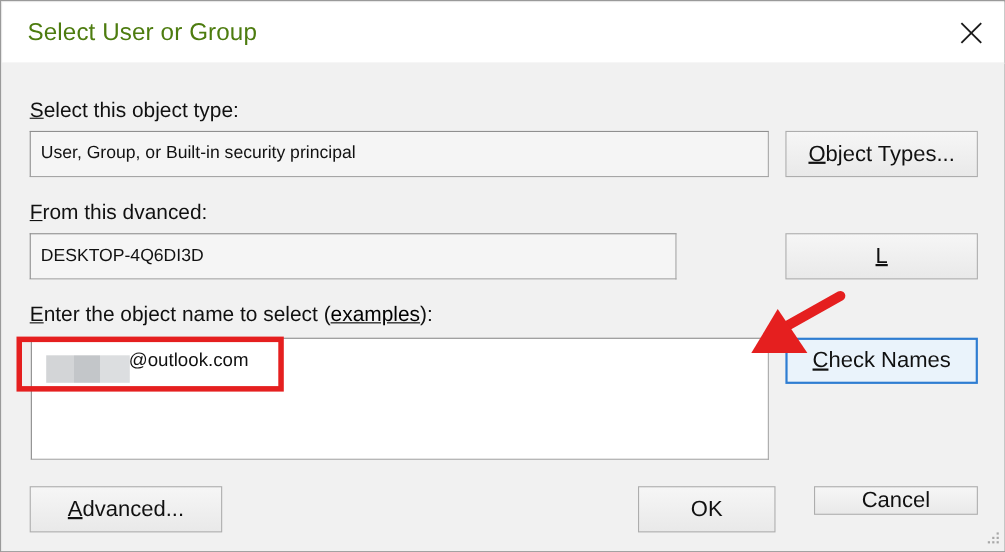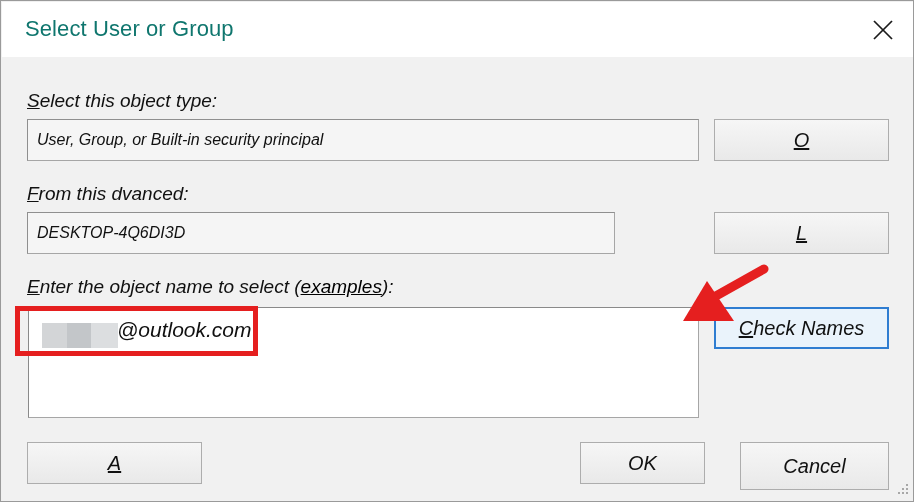--- a/index.html
+++ b/index.html
@@ -28,21 +28,21 @@
     width: 912px;
     height: 55px;
     background: #ffffff;
     border-bottom: 1px solid #e8e8e8;
   }
   #title-text {
     position: absolute;
     left: 23px;
     top: 14px;
     font-size: 22px;
-    color: #0f766e;
+    color: #4d7c0f;
     letter-spacing: 0.1px;
     white-space: nowrap;
   }
   #close-button {
     position: absolute;
     right: 0px;
     top: 0px;
     width: 62px;
     height: 55px;
     display: flex;
@@ -53,21 +53,20 @@
   #close-button svg { display: block; }
 
   
   #body-area {
     position: absolute;
     left: 1px;
     top: 56px;
     width: 912px;
     height: 444px;
     background: #f1f1f1;
-    font-style: italic;
   }
 
   .field-label {
     position: absolute;
     font-size: 19px;
     color: #111111;
     white-space: nowrap;
   }
   .accel { text-decoration: underline; }
 
@@ -123,21 +122,21 @@
     left: 13px;
     top: 15px;
     width: 76px;
     height: 25px;
     background: linear-gradient(to right, #d3d5d7 0%, #d3d5d7 33%, #c3c6c9 33%, #c3c6c9 64%, #dcdee0 64%, #dcdee0 100%);
   }
   #name-value {
     position: absolute;
     left: 88px;
     top: 10px;
-    font-size: 21px;
+    font-size: 17px;
     color: #101010;
     white-space: nowrap;
   }
 
   
   #red-highlight {
     position: absolute;
     left: 14px;
     top: 305px;
     width: 243px;
@@ -196,20 +195,21 @@
   </div>
 
   <div id="body-area">
 
     <div class="field-label" style="left:25px; top:33px;"><span class="accel">S</span><span>elect this object type:</span></div>
 
     <div class="readonly-box" style="left:25px; top:62px; width:672px; height:42px;">User, Group, or Built-in security principal</div>
 
     <div class="dlg-button" style="left:712px; top:62px; width:175px; height:42px;">
         <span class="accel">O</span>
+        <span>bject Types...</span>
       </div>
 
     <div class="field-label" style="left:25px; top:126px;"><span class="accel">F</span><span>rom this dvanced:</span></div>
 
     <div class="readonly-box" style="left:25px; top:155px; width:588px; height:42px;">DESKTOP-4Q6DI3D</div>
 
     <div class="dlg-button" style="left:712px; top:155px; width:175px; height:42px;">
         <span class="accel">L</span>
       </div>
 
@@ -220,25 +220,26 @@
       <div id="name-value">@outlook.com</div>
     </div>
 
     <div class="dlg-button focused" style="left:712px; top:250px; width:175px; height:42px;">
         <span class="accel">C</span>
         <span>heck Names</span>
       </div>
 
     <div class="dlg-button" style="left:25px; top:385px; width:175px; height:42px;">
         <span class="accel">A</span>
+        <span>dvanced...</span>
       </div>
 
     <div class="dlg-button" style="left:578px; top:385px; width:125px; height:42px;">OK</div>
 
-    <div class="dlg-button" style="left:738px; top:385px; width:149px; height:48px;">Cancel</div>
+    <div class="dlg-button" style="left:738px; top:385px; width:149px; height:26px;">Cancel</div>
 
     <div id="resize-grip">
       <div class="grip-dot" style="left:12px; top:2px;"></div>
       <div class="grip-dot" style="left:8px;  top:6px;"></div>
       <div class="grip-dot" style="left:12px; top:6px;"></div>
       <div class="grip-dot" style="left:4px;  top:10px;"></div>
       <div class="grip-dot" style="left:8px;  top:10px;"></div>
       <div class="grip-dot" style="left:12px; top:10px;"></div>
     </div>
   </div>

